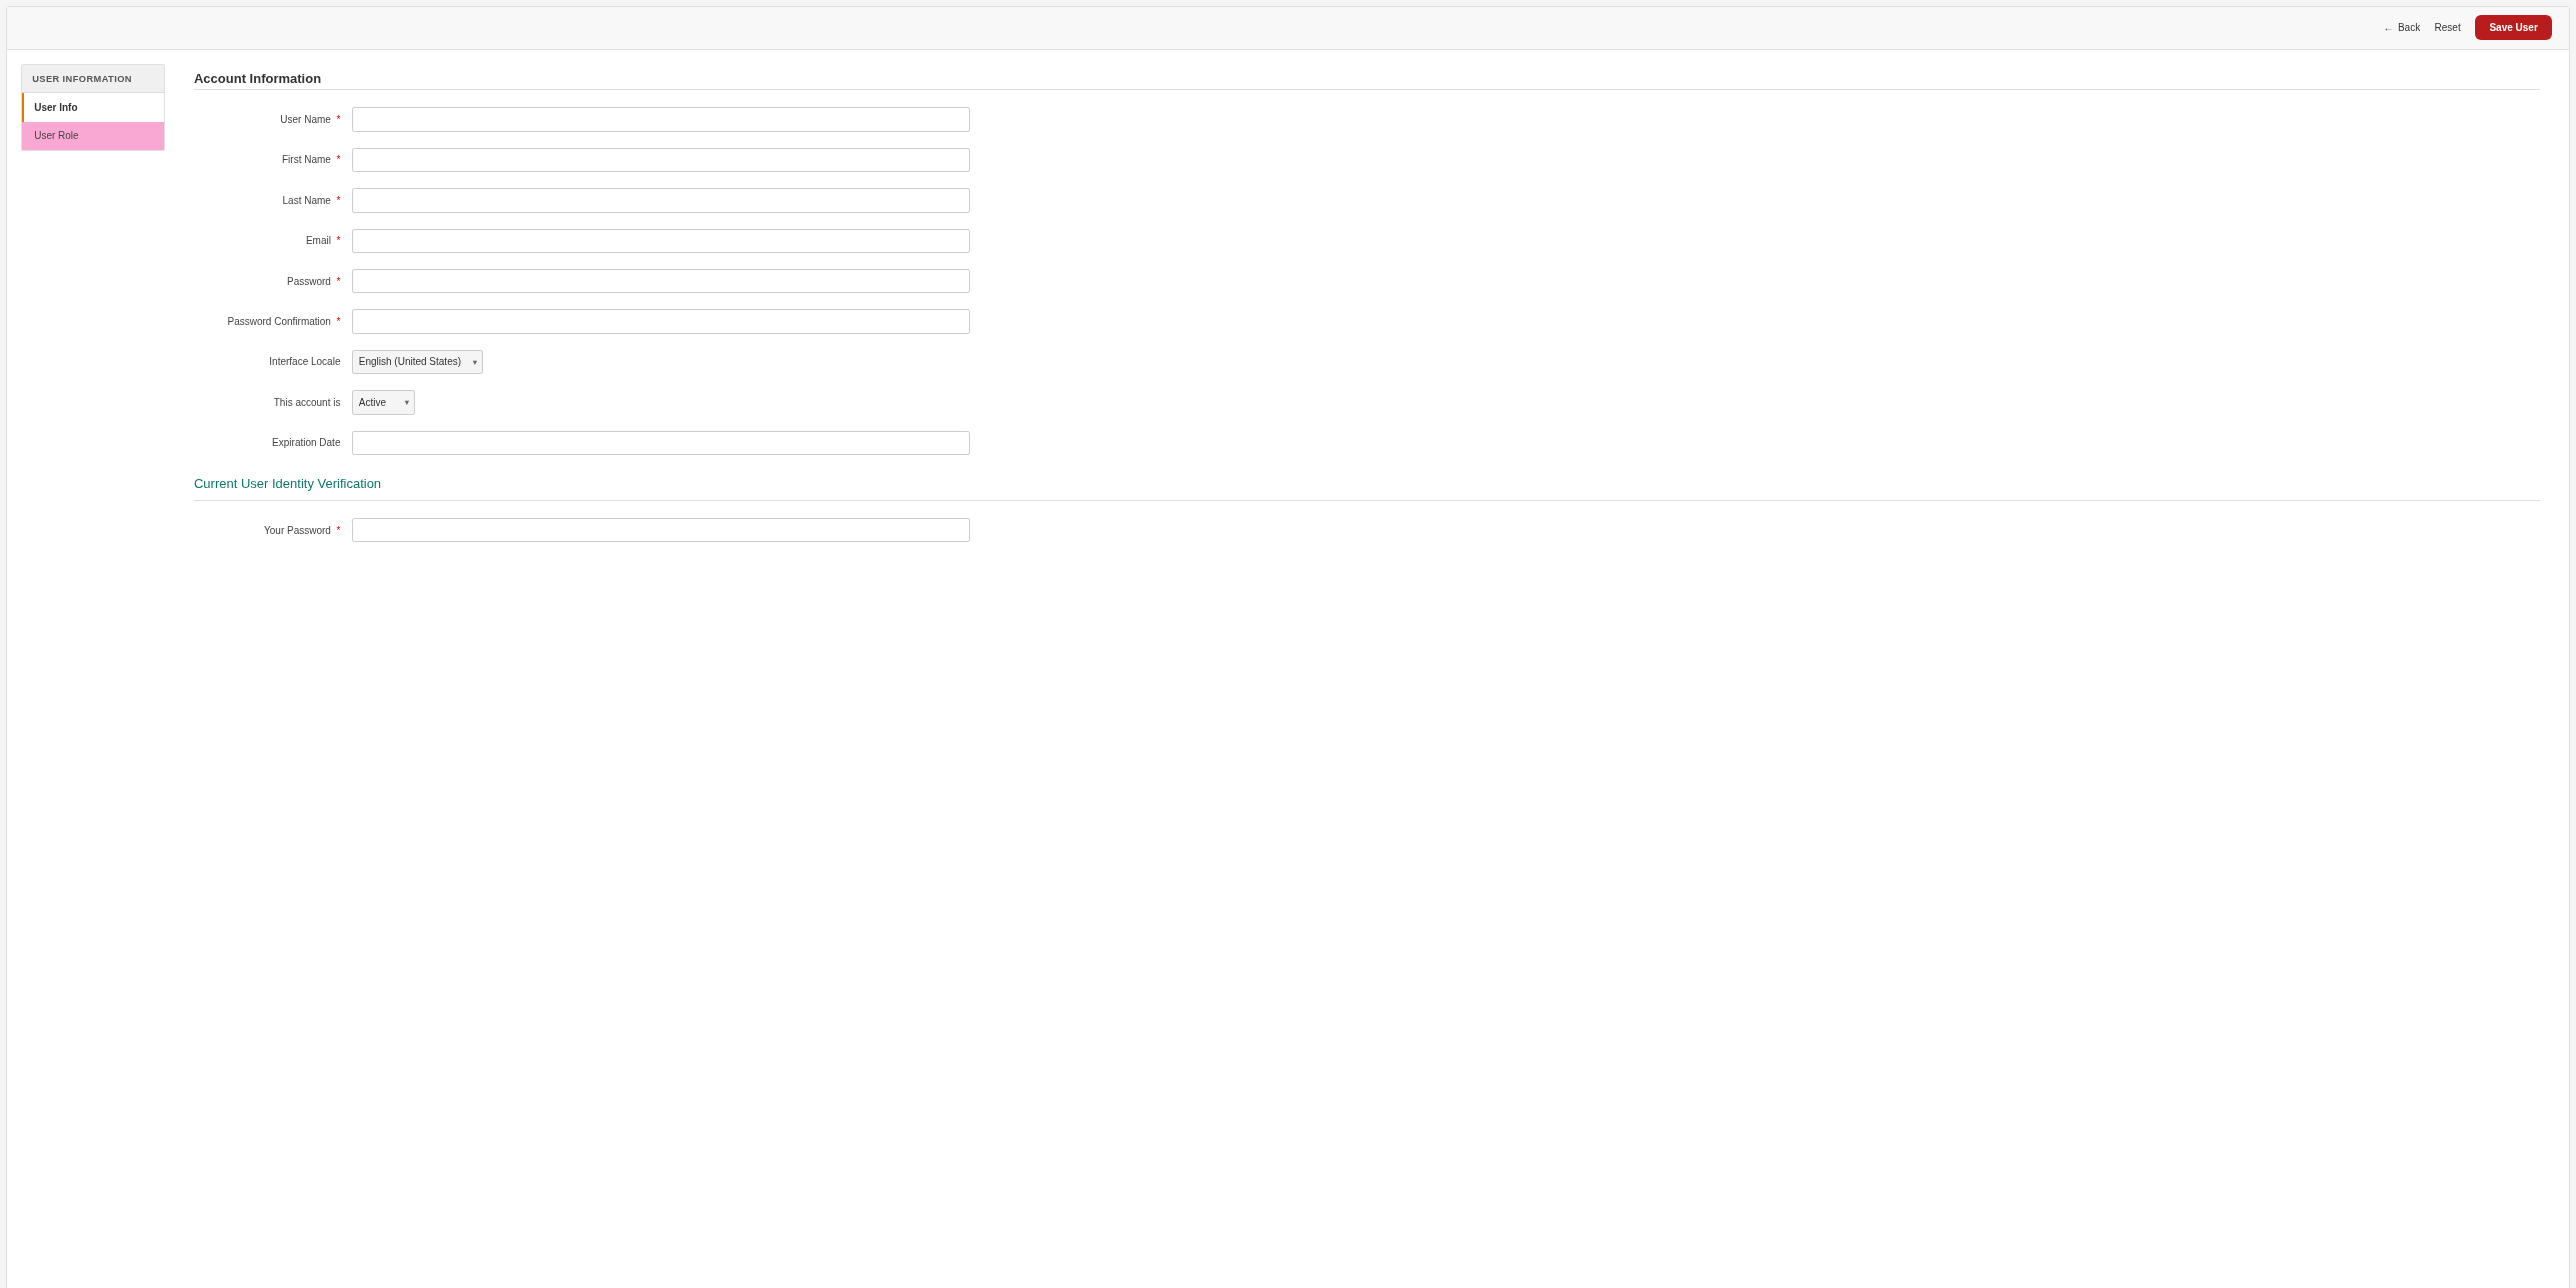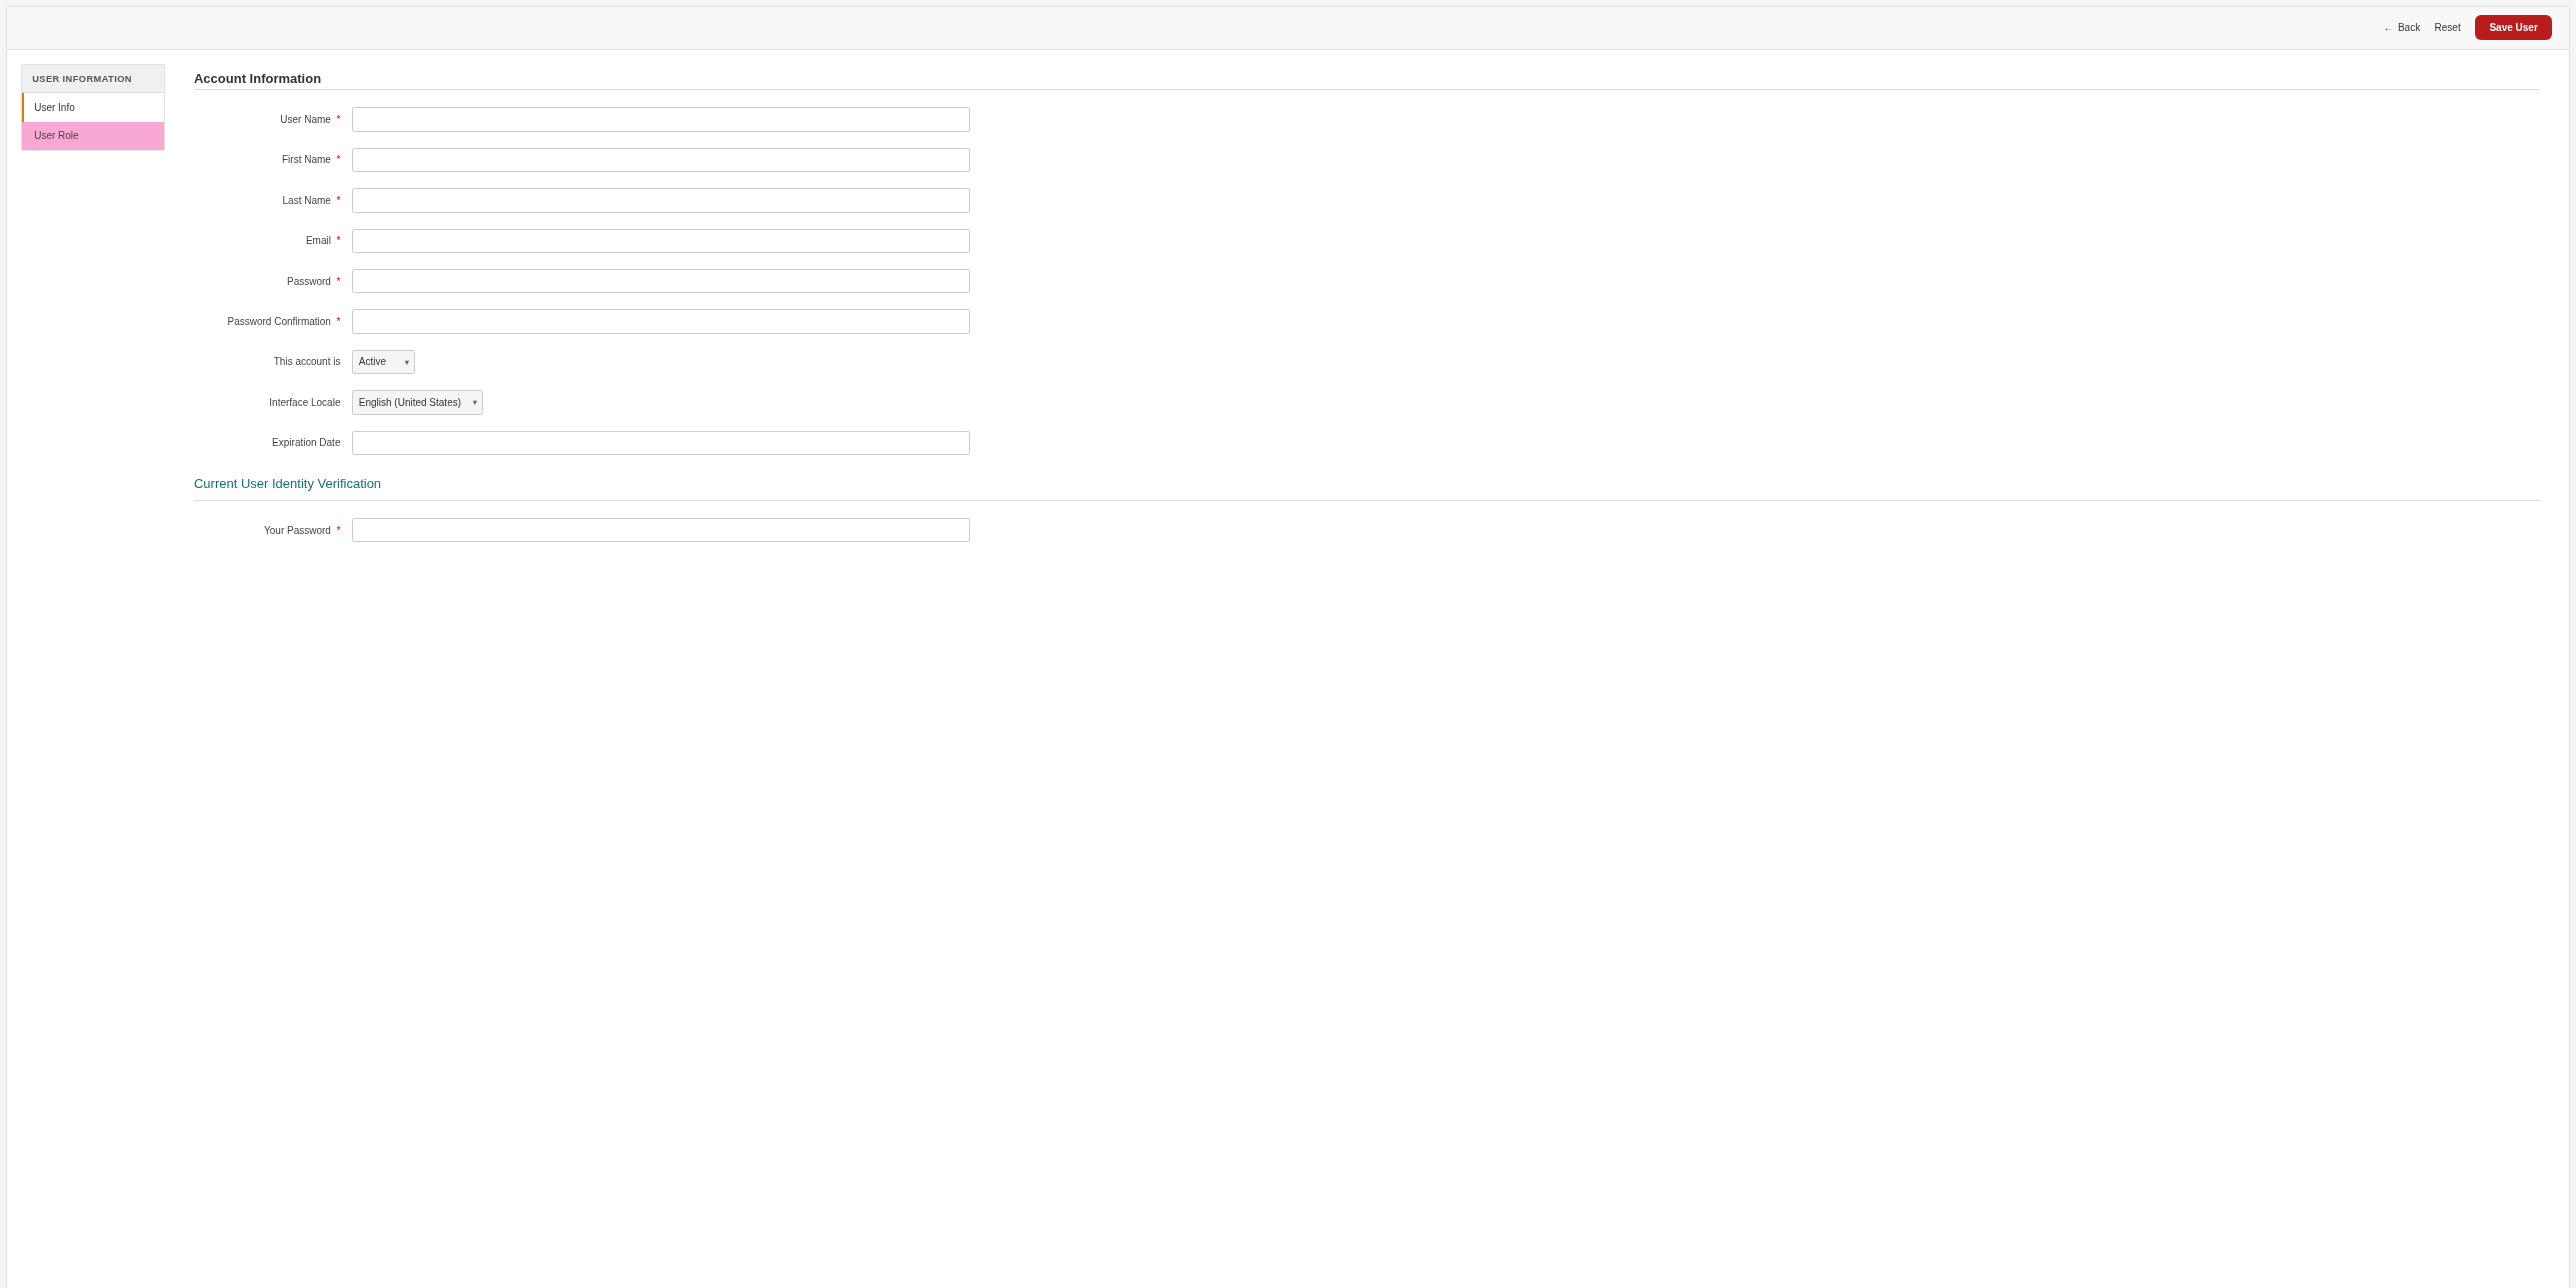--- a/index.html
+++ b/index.html
@@ -106,21 +106,21 @@
       cursor: pointer;
       color: #444;
       font-size: 10px;
       border-left: 2.2px solid transparent;
     }
 
     .sidebar-item.active {
       border-left: 2.2px solid #e07b00;
       background: #fff;
       color: #333;
-      font-weight: 400;
+      font-weight: 700;
     }
 
     .sidebar-item-user-role {
       background: #f9a8d4;
     }
 
     
     .form-area {
       flex: 1;
       padding: 7.2px 14.4px;
@@ -294,47 +294,47 @@
         <div class="form-group">
           <label class="form-label">
             <span>Password Confirmation</span>
             <span class="required-star">*</span>
           </label>
           <input class="form-input" type="password" style="">
         </div>
 
         <div class="form-group">
           <label class="form-label">
-            <span>This account is</span>
-          </label>
-          <div class="select-wrapper">
-            <select>
-              <option>Active</option>
-              <option>Inactive</option>
-            </select>
-          </div>
-        </div>
-
-        <div class="form-group">
-          <label class="form-label">
             <span>Interface Locale</span>
           </label>
           <div class="select-wrapper">
             <select>
               <option>English (United States)</option>
               <option>English (UK)</option>
               <option>French</option>
               <option>German</option>
               <option>Spanish</option>
             </select>
           </div>
         </div>
 
         <div class="form-group">
           <label class="form-label">
+            <span>This account is</span>
+          </label>
+          <div class="select-wrapper">
+            <select>
+              <option>Active</option>
+              <option>Inactive</option>
+            </select>
+          </div>
+        </div>
+
+        <div class="form-group">
+          <label class="form-label">
             <span>Expiration Date</span>
           </label>
           <input class="form-input" type="text" style="">
         </div>
       </div>
 
       <div class="verification-section">
         <h2 class="verification-title">Current User Identity Verification</h2>
         <hr class="section-divider">
 

